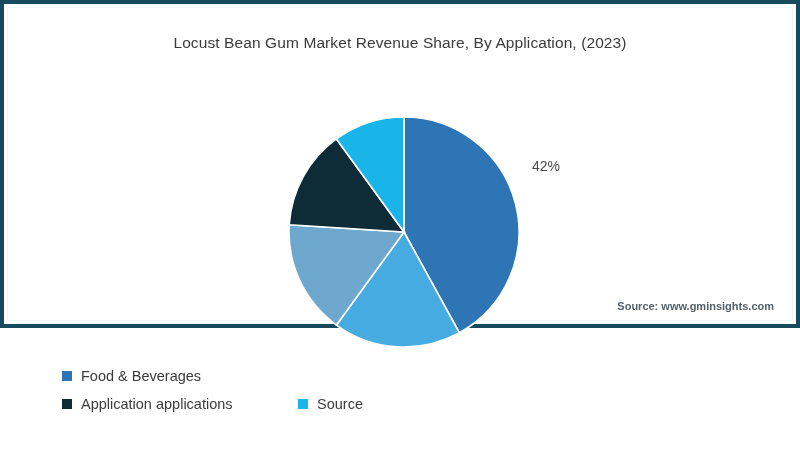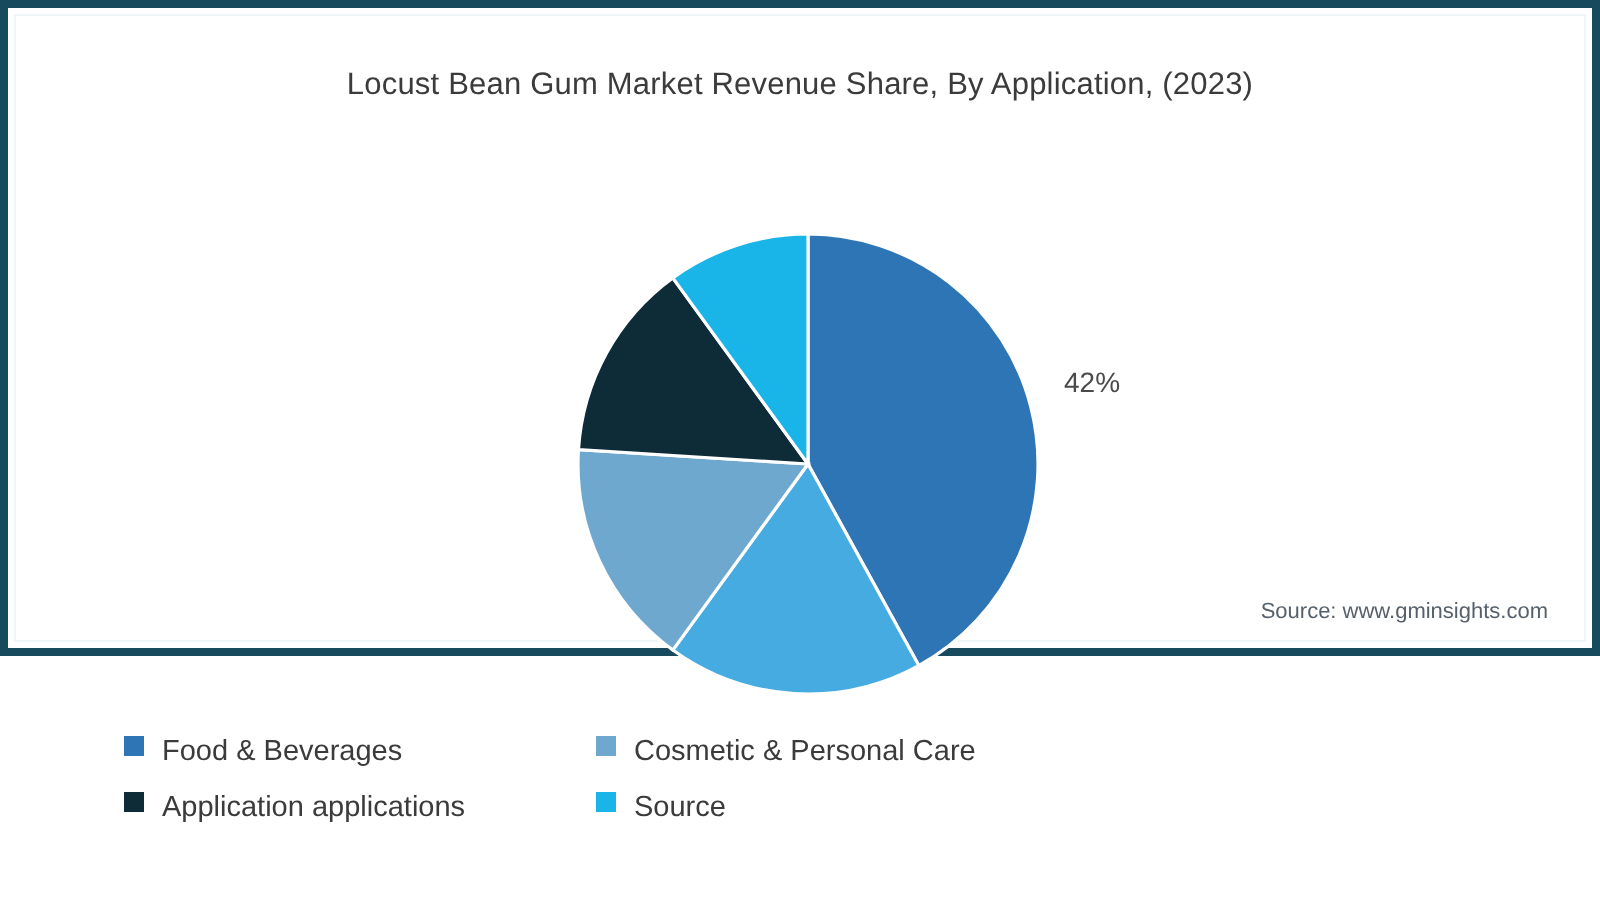--- a/index.html
+++ b/index.html
@@ -50,57 +50,59 @@
   #pie-svg {
     position: absolute;
     left: 284px;
     top: 112px;
     width: 232px;
     height: 232px;
   }
   #pie-label-42 {
     position: absolute;
     left: 528px;
-    top: 179px;
+    top: 154px;
     font-size: 14px;
     color: #4a4a4a;
   }
   #legend {
     position: absolute;
     left: 58px;
     top: 358px;
     width: 690px;
   }
   .legend-row {
     display: flex;
     align-items: center;
     height: 28px;
   }
   .legend-item {
     display: flex;
+    align-items: center;
     font-size: 14.5px;
     color: #3b3b3b;
     white-space: nowrap;
   }
   .legend-item.col0 { width: 236px; }
   .legend-item.col1 { width: 232px; }
   .legend-item.col2 { width: 222px; }
   .swatch {
     width: 10px;
     height: 10px;
     margin-right: 9px;
     flex: 0 0 auto;
   }
   #source {
     position: absolute;
     right: 22px;
     bottom: 12px;
     font-size: 11px;
     color: #55606a;
     white-space: nowrap;
+    font-weight: bold;
   }
 </style>
 </head>
 <body>
 
 <div id="figure" style="border-color: rgb(23, 74, 92);">
   <div id="inner-frame"></div>
 
   <div id="chart-title">Locust Bean Gum Market Revenue Share, By Application, (2023)</div>
 
@@ -116,24 +118,20 @@
     </svg>
     <div id="pie-label-42">42%</div>
   </div>
 
   <div id="legend">
     <div class="legend-row">
       <div class="legend-item col0">
         <span class="swatch" style="background: rgb(46, 117, 182);"></span>
         <span>Food &amp; Beverages</span>
       </div>
-      <div class="legend-item col2">
-        <span class="swatch" style="background: rgb(111, 168, 206);"></span>
-        <span>Cosmetic &amp; Personal Care</span>
-      </div>
     </div>
     <div class="legend-row">
       <div class="legend-item col0">
         <span class="swatch" style="background: rgb(14, 43, 56);"></span>
         <span>Application applications</span>
       </div>
       <div class="legend-item col1">
         <span class="swatch" style="background: rgb(25, 181, 232);"></span>
         <span>Source</span>
       </div>

